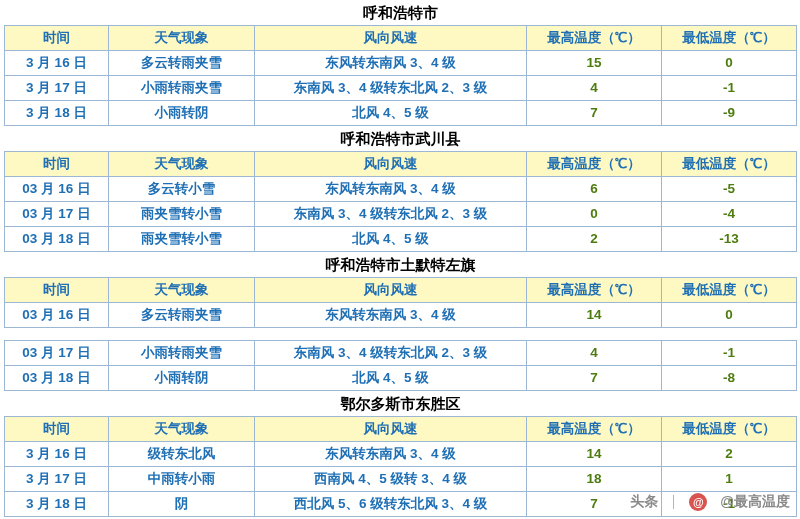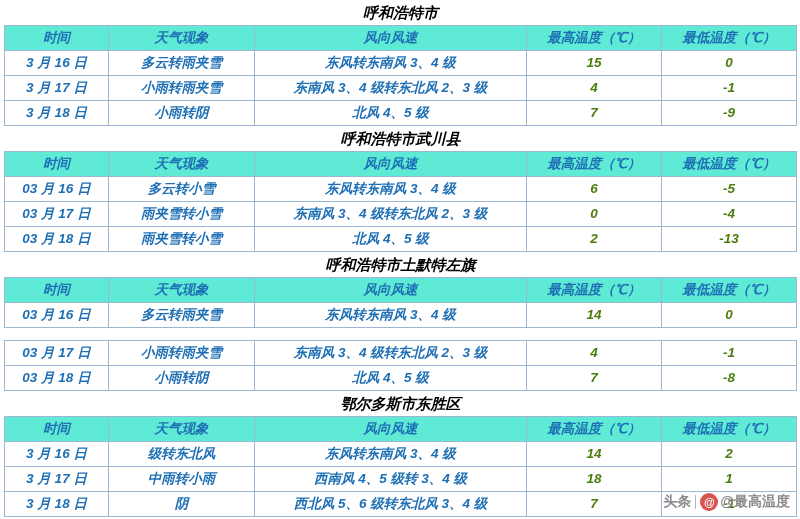--- a/index.html
+++ b/index.html
@@ -11,21 +11,20 @@
     width: 800px;
     height: 519px;
     font-family: "Liberation Sans", sans-serif;
     overflow: hidden;
     position: relative;
   }
   .sheet {
     width: 800px;
     box-sizing: border-box;
     padding: 0 4px;
-    font-style: italic;
   }
   table {
     width: 792px;
     border-collapse: collapse;
     table-layout: fixed;
   }
   col.c-time  { width: 104px; }
   col.c-phen  { width: 146px; }
   col.c-wind  { width: 272px; }
   col.c-high  { width: 135px; }
@@ -47,21 +46,21 @@
     border: none;
     color: #000000;
     font-size: 15px;
     font-weight: bold;
     height: 25px;
     line-height: 25px;
     background: #ffffff;
   }
   .head-row td {
     color: #1f6fb5;
-    background: #5eead4;
+    background: #fef9c3;
   }
   .data-row td {
     color: #1f6fb5;
     background: #ffffff;
     text-align: center;
   }
   .data-row td.val {
     color: #4d7c0f;
   }
   .gap-row td {
@@ -69,21 +68,21 @@
     height: 12px;
     line-height: 12px;
     background: #ffffff;
   }
   .watermark {
     position: absolute;
     right: 10px;
     bottom: 8px;
     display: flex;
     align-items: center;
-    gap: 2px;
+    gap: 13px;
     color: #8a8a8a;
     font-size: 14px;
     font-weight: bold;
   }
   .wm-logo {
     width: 18px;
     height: 18px;
     border-radius: 50%;
     background: #d9534f;
     color: #ffffff;

